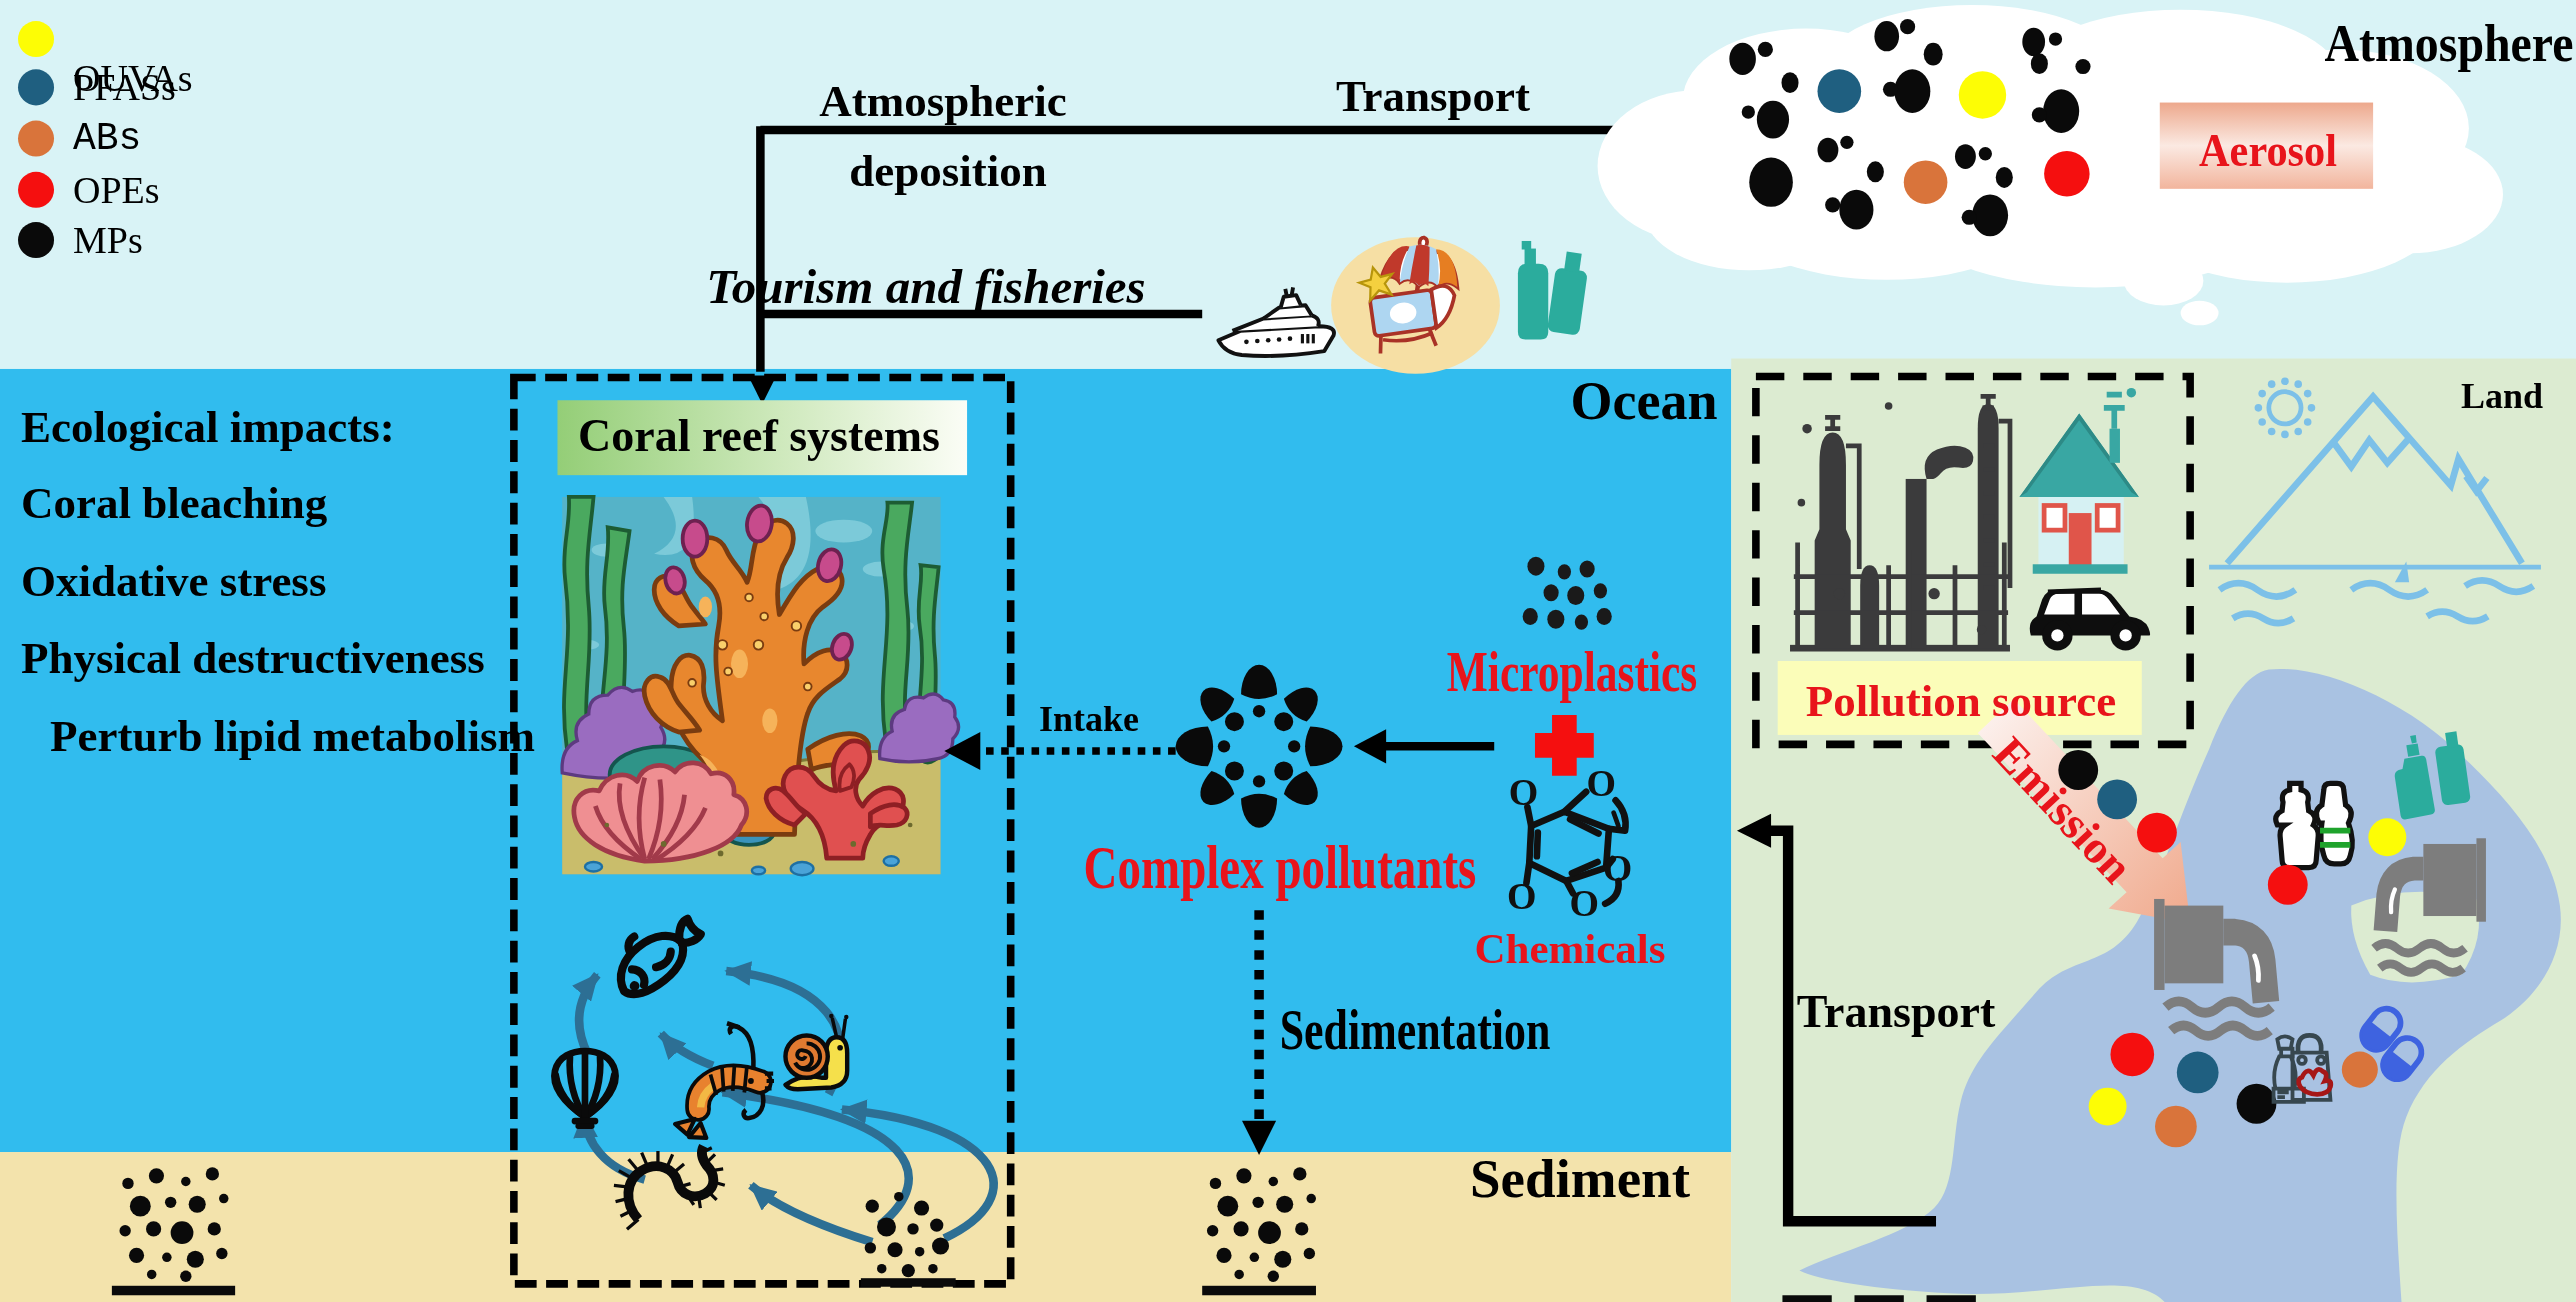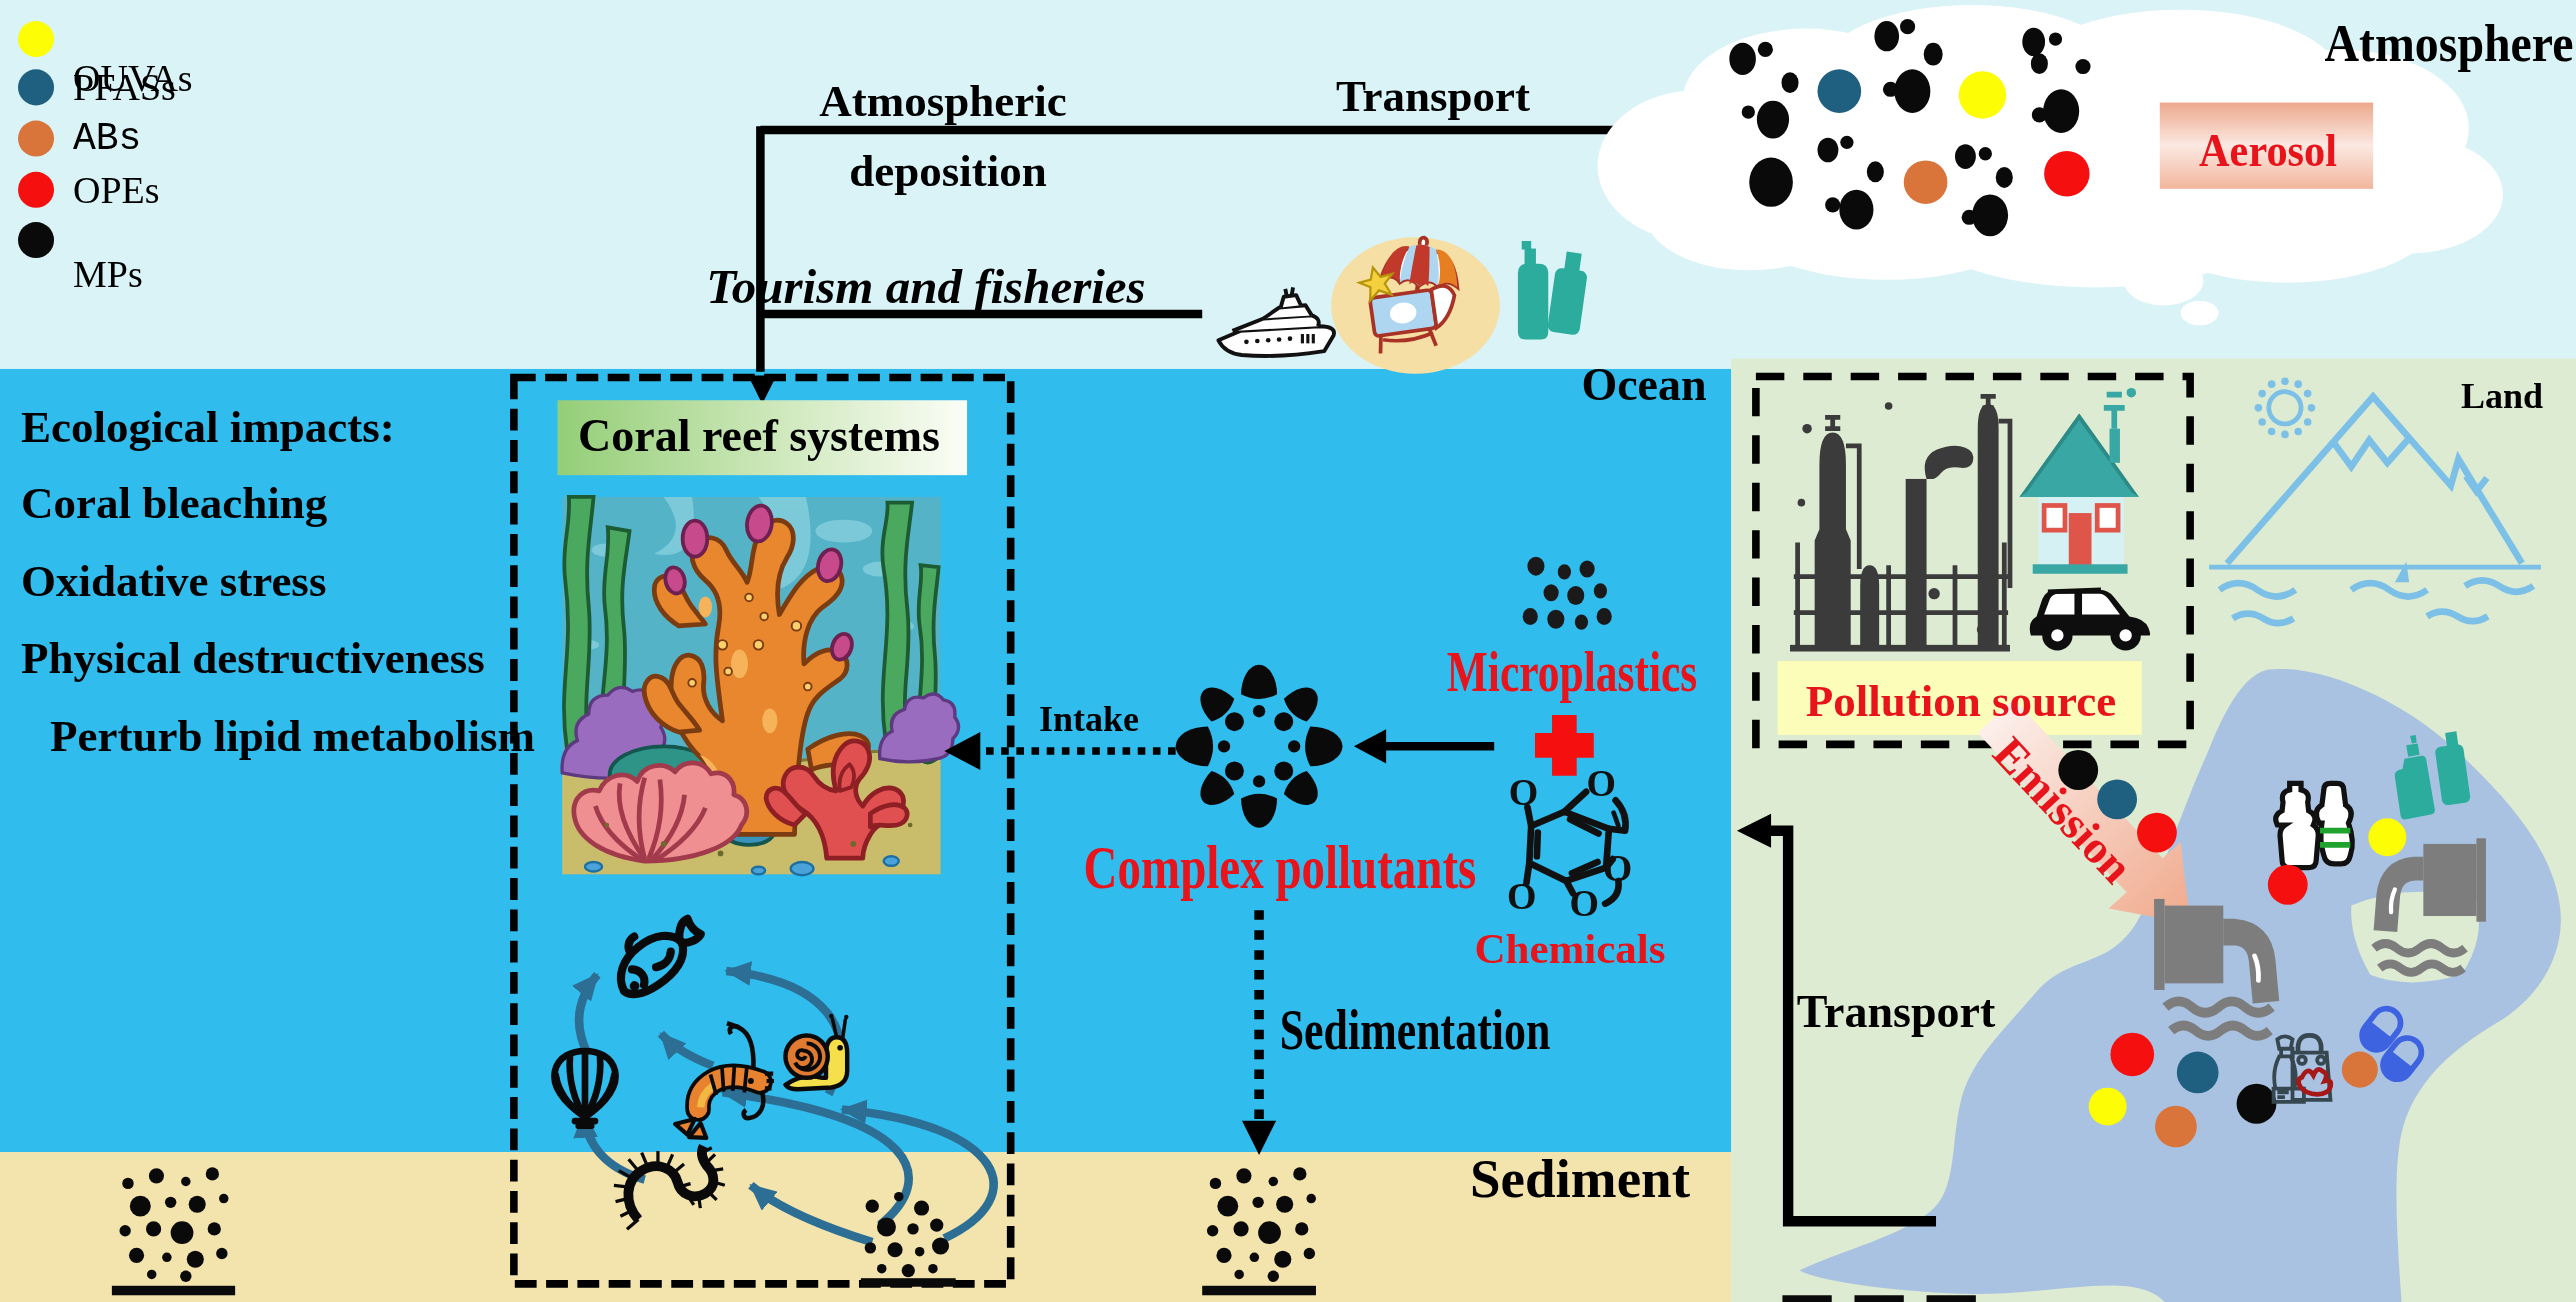--- a/index.html
+++ b/index.html
@@ -657,36 +657,36 @@
     <rect x="1880" y="1366" width="52" height="8"></rect>
     <rect x="1956" y="1366" width="52" height="8"></rect>
     <rect x="2032" y="1366" width="52" height="8"></rect>
   </g>
 </svg>
 
 <div class="t" style="left:73px;top:39px;font-size:38px;transform:translateY(-50%);margin-top:39px;">OUVAs</div>
 <div class="t" style="left:73px;top:87px;font-size:38px;transform:translateY(-50%);">PFASs</div>
 <div class="t" style="left:73px;top:138px;font-size:38px;transform:translateY(-50%);font-family:Liberation Mono, monospace;">ABs</div>
 <div class="t" style="left:73px;top:190px;font-size:38px;transform:translateY(-50%);">OPEs</div>
-<div class="t" style="left:73px;top:240px;font-size:38px;transform:translateY(-50%);margin-top:34px;">MPs</div>
+<div class="t" style="left:73px;top:240px;font-size:38px;transform:translateY(-50%);">MPs</div>
 
 <div class="t b c" style="left:943px;top:101px;font-size:45px;">Atmospheric</div>
 <div class="t b c" style="left:948px;top:171px;font-size:45px;">deposition</div>
 <div class="t b c" style="left:1433px;top:96px;font-size:45px;">Transport</div>
 <div class="t b c" style="left:926px;top:286px;font-size:49px;font-style:italic;">Tourism and fisheries</div>
 <div class="t b" style="left:2449px;top:43px;font-size:52px;transform:translate(-50%,-50%) scaleX(0.92);">Atmosphere</div>
 <div class="t b red" style="left:2268px;top:150px;font-size:47px;transform:translate(-50%,-50%) scaleX(0.9);">Aerosol</div>
 
 <div class="t b" style="left:21px;top:427px;font-size:45px;transform:translateY(-50%);">Ecological impacts:</div>
 <div class="t b" style="left:21px;top:503px;font-size:45px;transform:translateY(-50%);">Coral bleaching</div>
 <div class="t b" style="left:21px;top:581px;font-size:45px;transform:translateY(-50%);">Oxidative stress</div>
 <div class="t b" style="left:21px;top:658px;font-size:45px;transform:translateY(-50%);">Physical destructiveness</div>
 <div class="t b" style="left:21px;top:736px;font-size:45px;transform:translateY(-50%);margin-left:29px;">Perturb lipid metabolism</div>
 
-<div class="t b c" style="left:1644px;top:384px;font-size:46px;">Ocean</div>
+<div class="t b c" style="left:1644px;top:401px;font-size:54px;">Ocean</div>
 <div class="t b c" style="left:759px;top:435px;font-size:46px;">Coral reef systems</div>
 <div class="t b c" style="left:1089px;top:719px;font-size:36px;text-align:center;">Intake</div>
 <div class="t b red" style="left:1280px;top:868px;font-size:61px;transform:translate(-50%,-50%) scaleX(0.77);">Complex pollutants</div>
 <div class="t b red" style="left:1572px;top:671px;font-size:58px;transform:translate(-50%,-50%) scaleX(0.75);">Microplastics</div>
 <div class="t b red" style="left:1570px;top:948px;font-size:43px;transform:translate(-50%,-50%);">Chemicals</div>
 <div class="t b" style="left:1415px;top:1029px;font-size:57px;transform:translate(-50%,-50%) scaleX(0.77);">Sedimentation</div>
 <div class="t b c" style="left:1580px;top:1178px;font-size:55px;">Sediment</div>
 
 <div class="t b c" style="left:2502px;top:396px;font-size:36px;">Land</div>
 <div class="t b red" style="left:1961px;top:701px;font-size:45px;transform:translate(-50%,-50%);">Pollution source</div>

